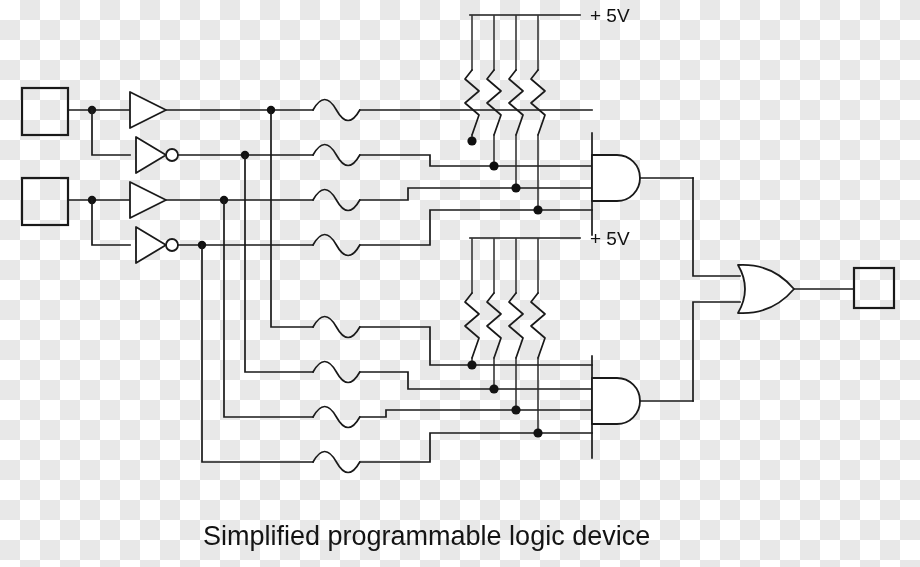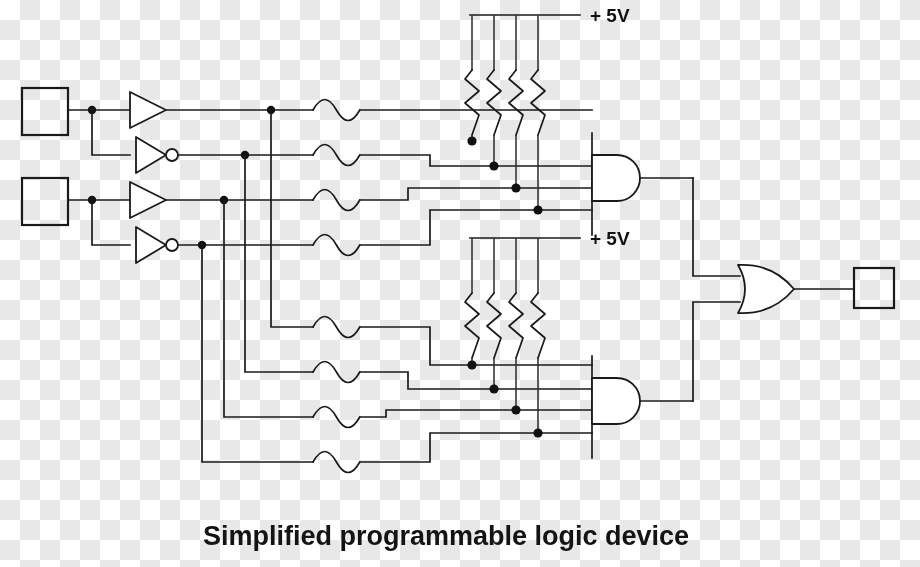--- a/index.html
+++ b/index.html
@@ -13,21 +13,20 @@
   #stage{
     position:relative;
     width:920px;height:567px;
     
     background-color:#ffffff;
     background-image:
       linear-gradient(45deg,#e8e8e8 25%,transparent 25%,transparent 75%,#e8e8e8 75%),
       linear-gradient(45deg,#e8e8e8 25%,transparent 25%,transparent 75%,#e8e8e8 75%);
     background-size:40px 40px;
     background-position:0 0,20px 20px;
-    font-weight:bold;
   }
   svg#diagram{position:absolute;left:0;top:0;width:920px;height:567px;}
   .wire{fill:none;stroke:#1a1a1a;stroke-width:1.7;stroke-linecap:square;}
   .wire-thin{fill:none;stroke:#2b2b2b;stroke-width:1.5;stroke-linecap:square;}
   .gate-fill{fill:#ffffff;stroke:#1a1a1a;stroke-width:1.8;stroke-linejoin:round;}
   .box{fill:none;stroke:#1a1a1a;stroke-width:2.2;}
   .bubble{fill:#ffffff;stroke:#1a1a1a;stroke-width:1.8;}
   .junction{fill:#111111;stroke:none;}
   .fuse{fill:none;stroke:#1a1a1a;stroke-width:1.7;stroke-linecap:round;}
   .res{fill:none;stroke:#1a1a1a;stroke-width:1.7;stroke-linejoin:round;stroke-linecap:round;}

